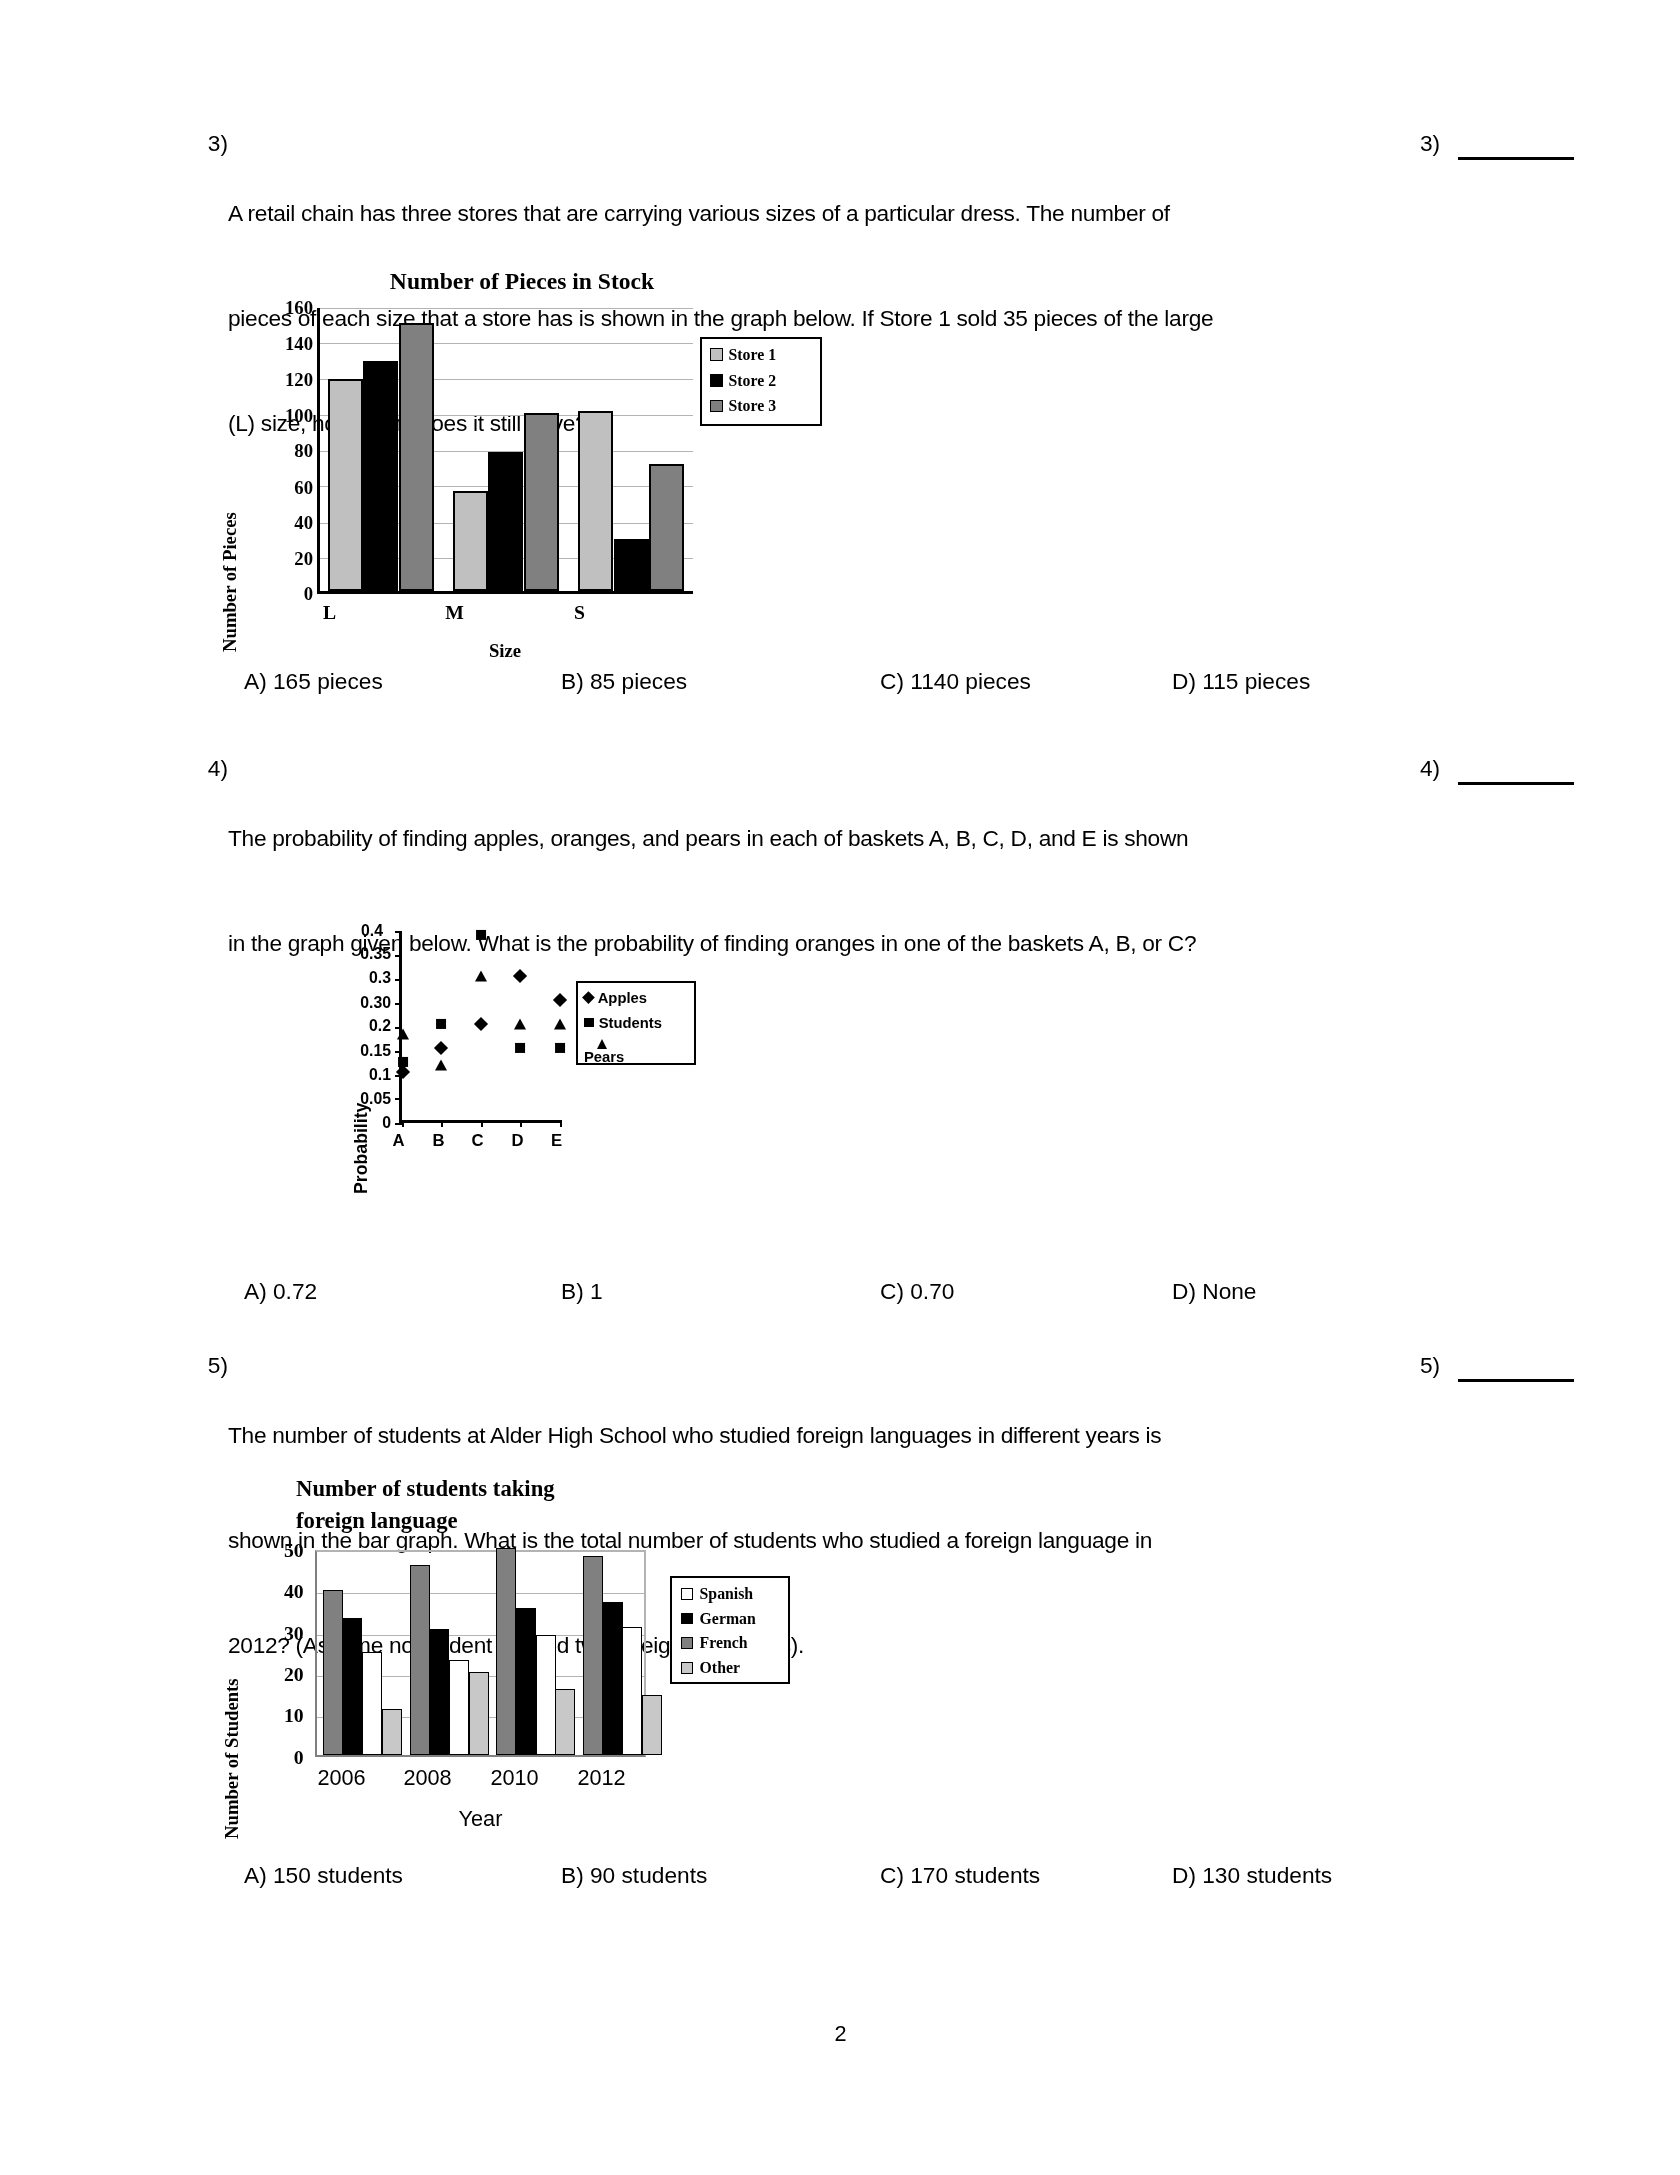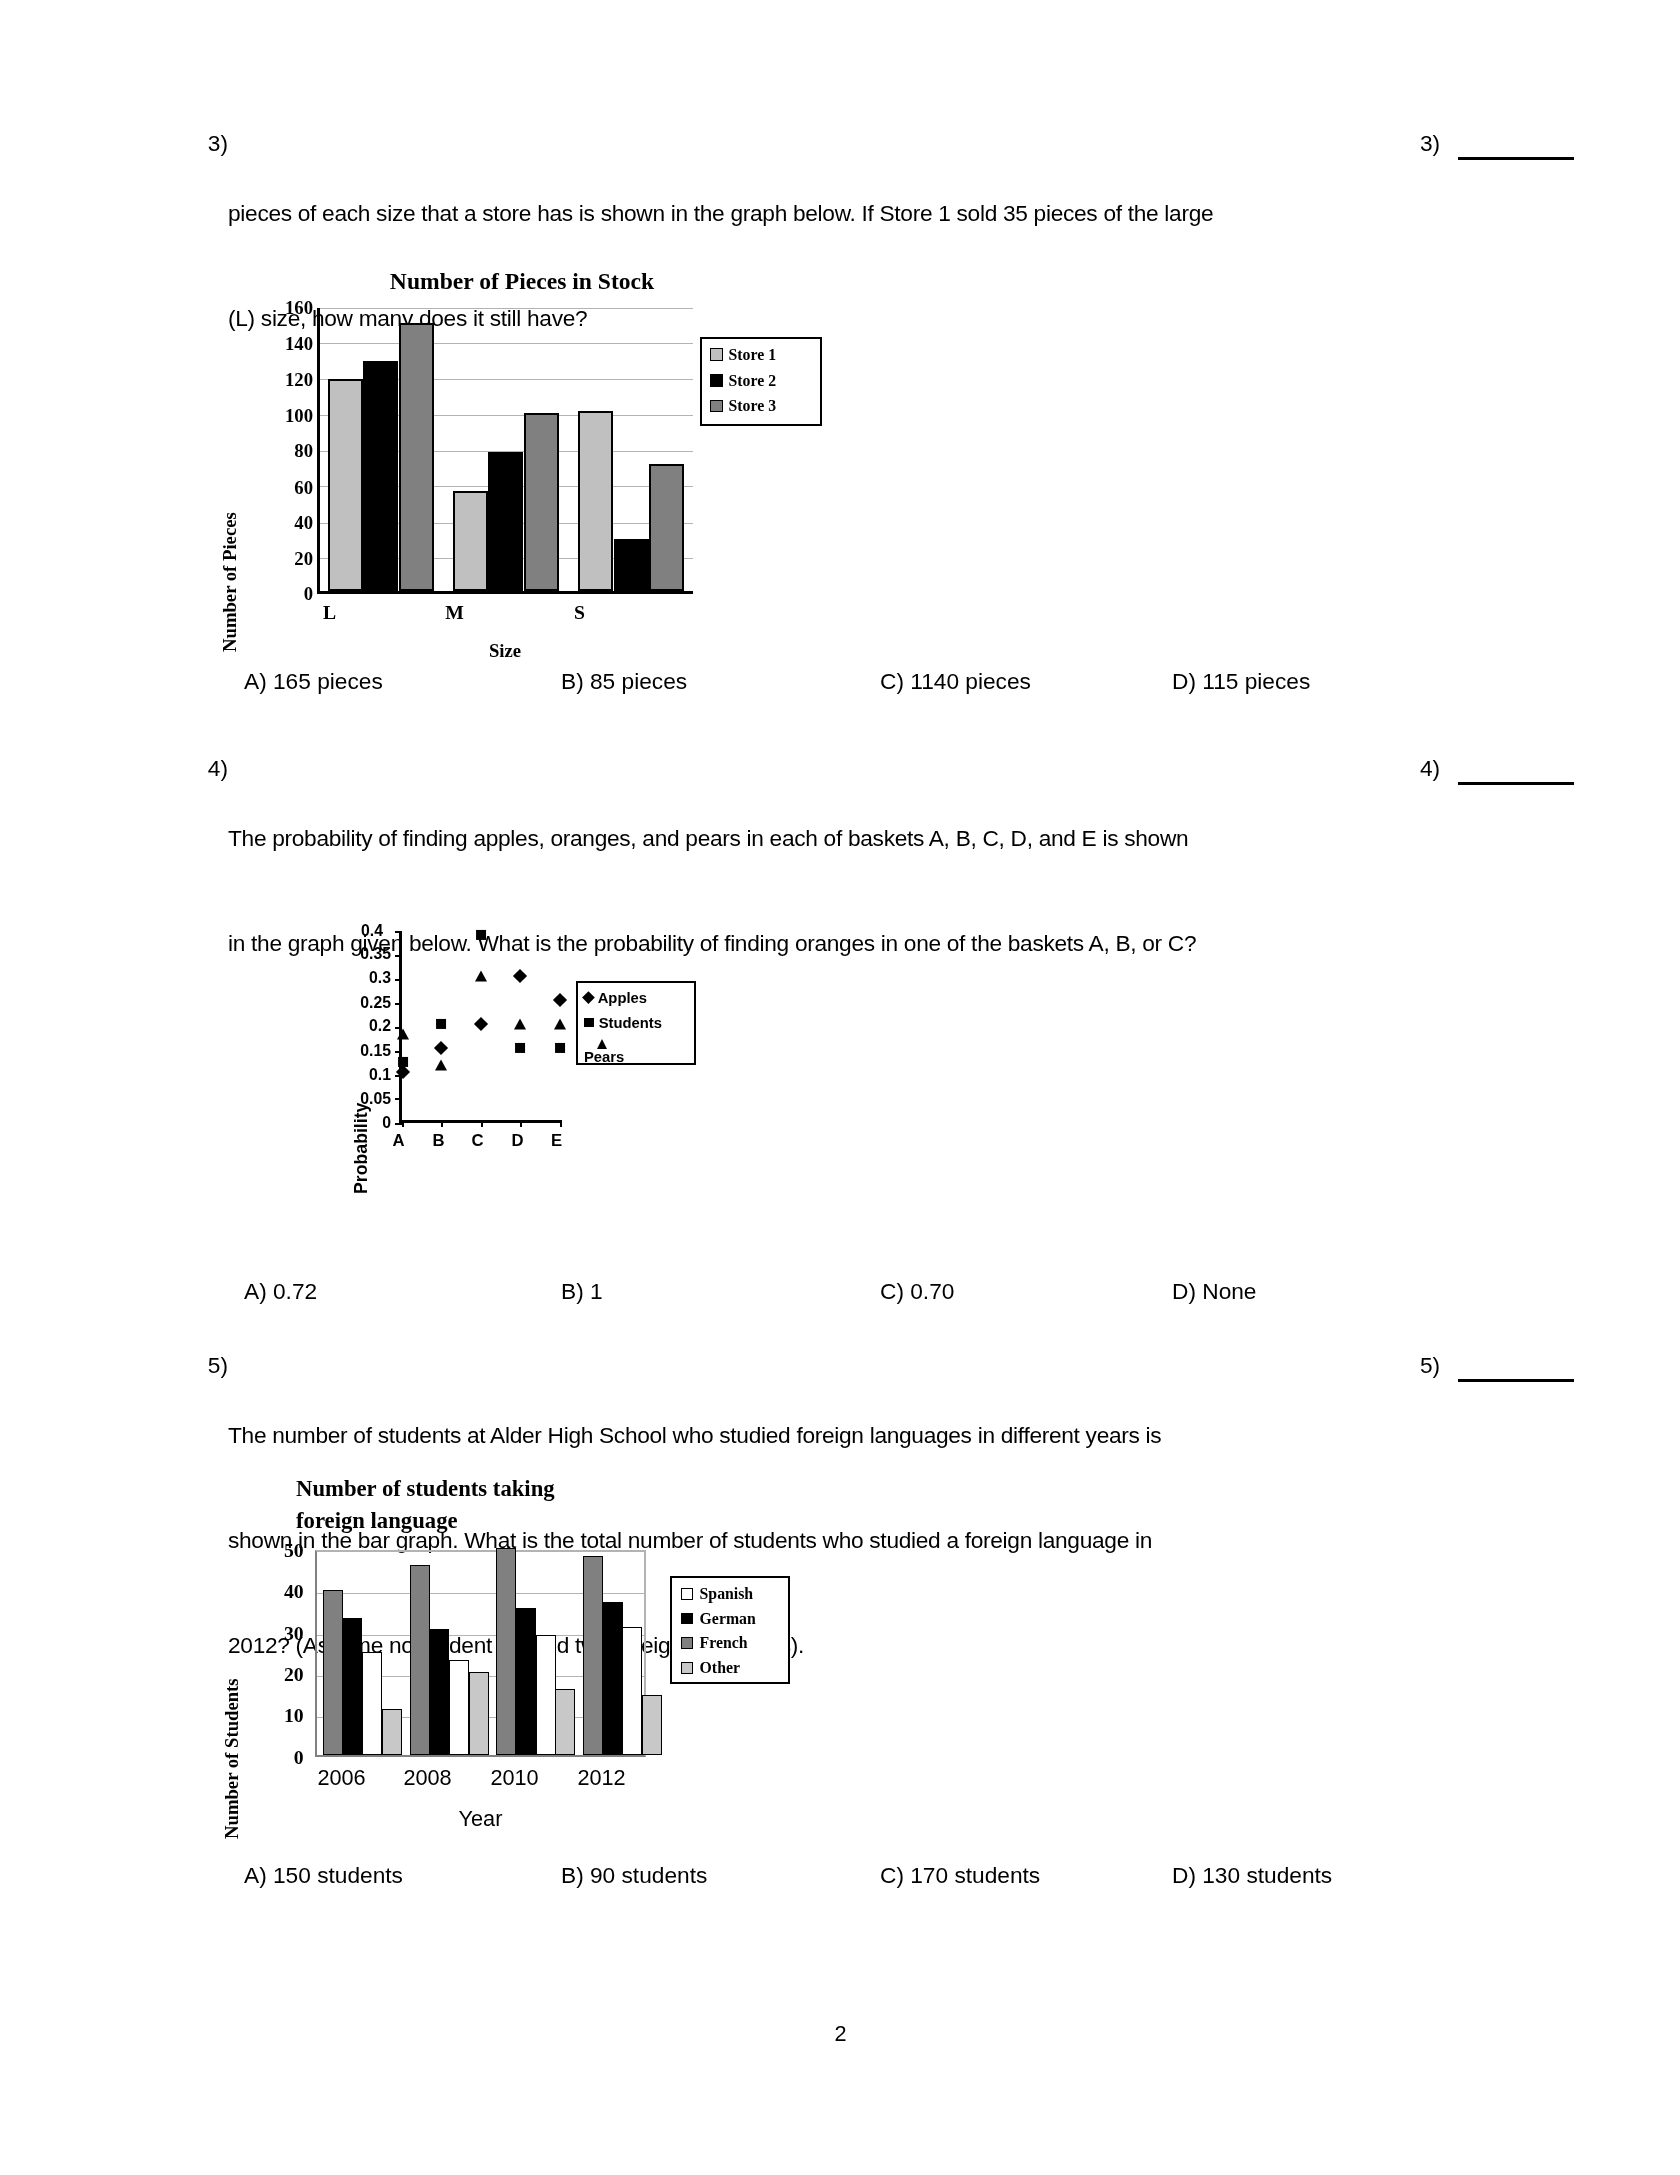--- a/index.html
+++ b/index.html
@@ -161,20 +161,21 @@
   }
 </style>
 </head>
 <body>
 
 <div class="page">
 
   <div class="qblock" id="q3" style="left:185px; top:126px; width:1399px;">
     <div class="qnum-left">3)</div>
     <div class="qtext">
+      <span class="line">A retail chain has three stores that are carrying various sizes of a particular dress. The number of</span>
       <span class="line">pieces of each size that a store has is shown in the graph below. If Store 1 sold 35 pieces of the large</span>
       <span class="line">(L) size, how many does it still have?</span>
     </div>
     <div class="ansmark" style="left:1235px; top:0;">3)</div>
     <div class="ansrule" style="left:1273px; top:30.5px;"></div>
   </div>
 
   <div class="chart" id="chart1">
     <div class="ctitle">Number of Pieces in Stock</div>
     <div class="ylabel">Number of Pieces</div>
@@ -249,21 +250,21 @@
     <div class="ansmark" style="left:1235px; top:0;">4)</div>
     <div class="ansrule" style="left:1273px; top:30.5px;"></div>
   </div>
 
   <div class="chart" id="chart2">
     <div class="ylabel">Probability</div>
 
     <div class="ytick" style="left:46px; top:82px;">0.4</div>
     <div class="ytick" style="left:54px; top:105px;">0.35</div>
     <div class="ytick" style="left:54px; top:129px;">0.3</div>
-    <div class="ytick" style="left:54px; top:154px;">0.25</div>
+    <div class="ytick" style="left:54px; top:154px;">0.30</div>
     <div class="ytick" style="left:54px; top:177px;">0.2</div>
     <div class="ytick" style="left:54px; top:202px;">0.15</div>
     <div class="ytick" style="left:54px; top:226px;">0.1</div>
     <div class="ytick" style="left:54px; top:250px;">0.05</div>
     <div class="ytick" style="left:54px; top:274px;">0</div>
 
     <div class="plot">
       <div class="ytickmark" style="top:0px;"></div>
       <div class="ytickmark" style="top:23.6px;"></div>
       <div class="ytickmark" style="top:48px;"></div>

